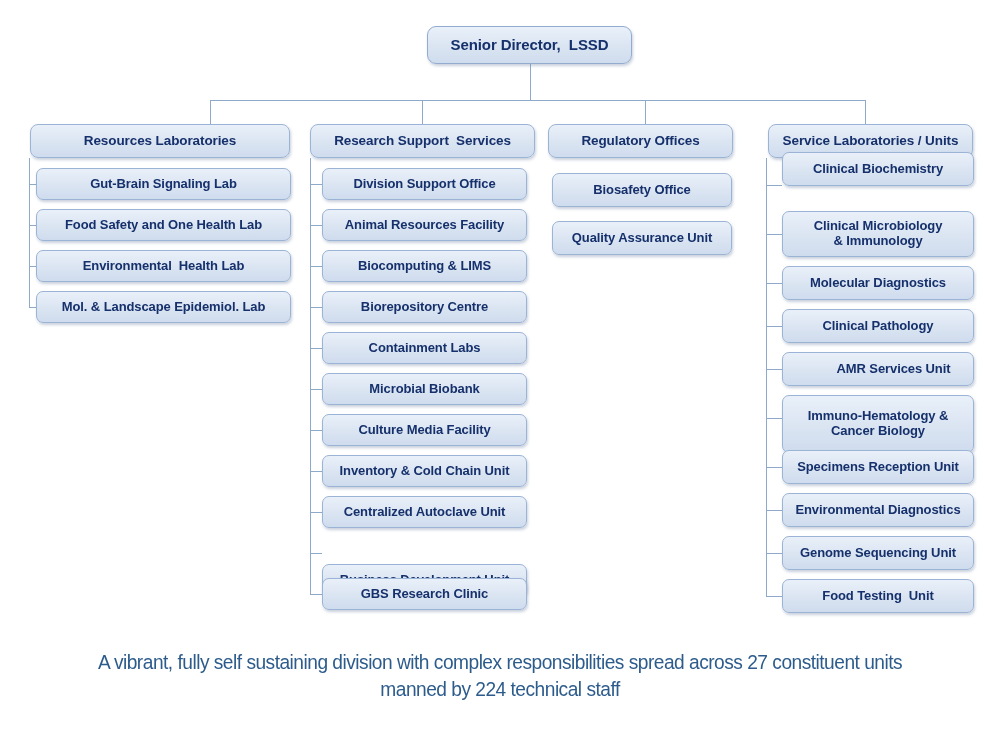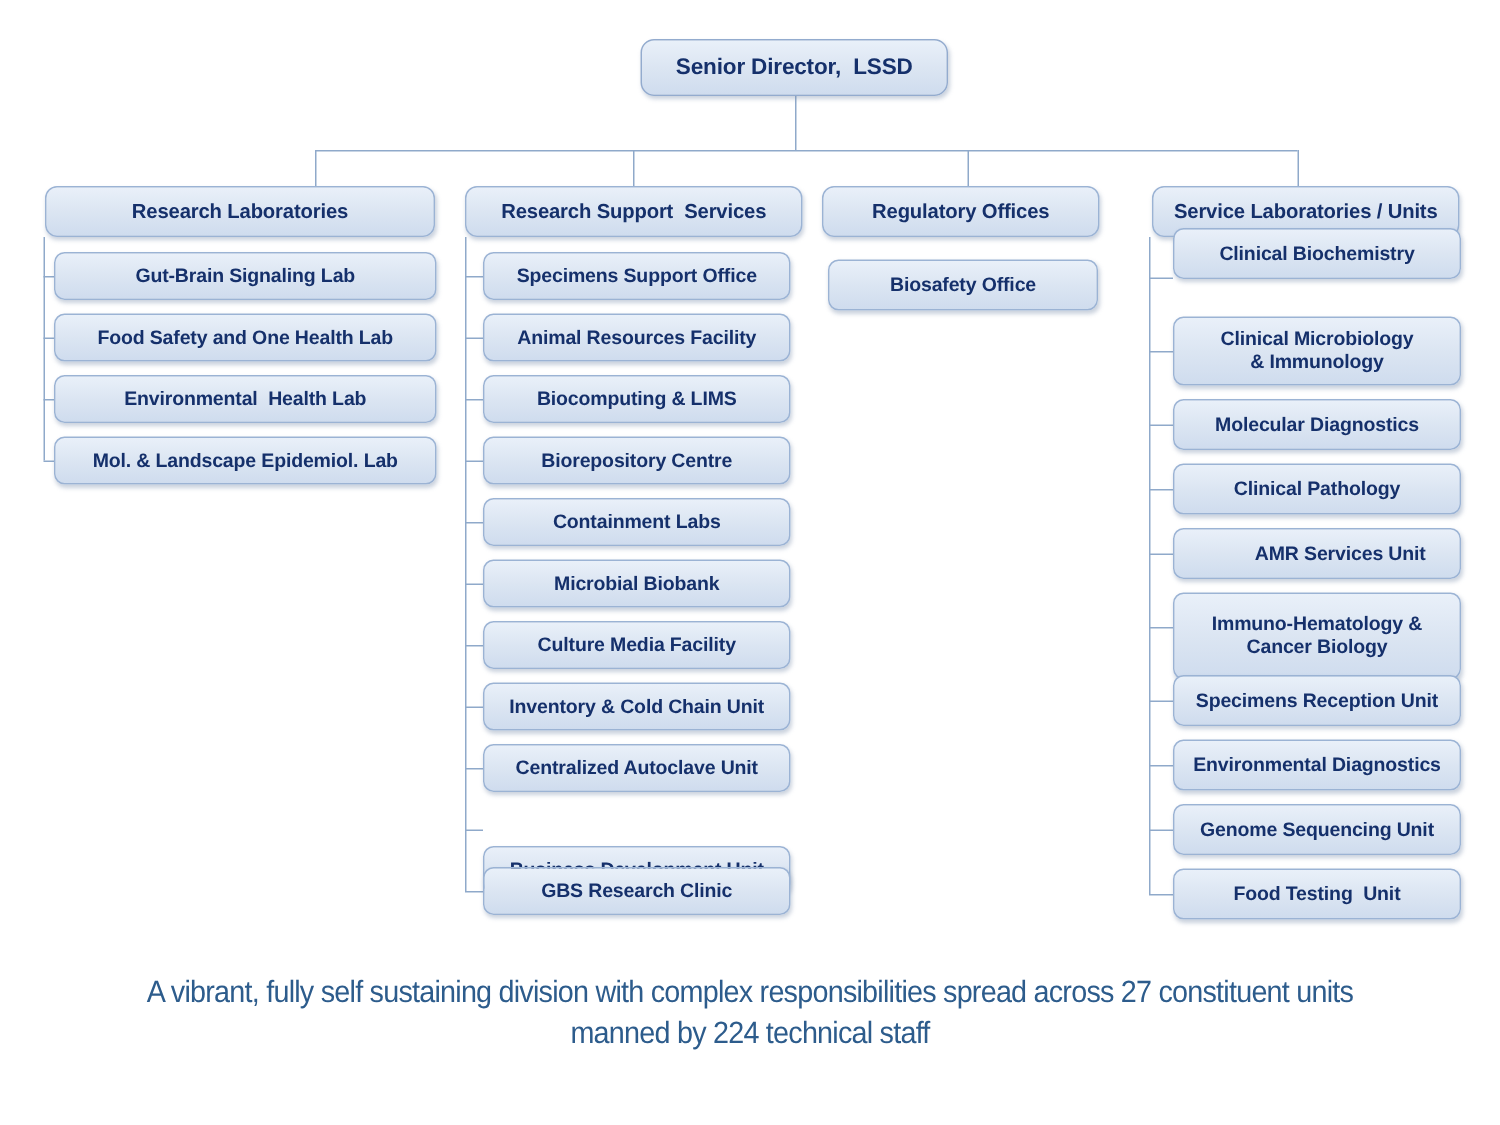--- a/index.html
+++ b/index.html
@@ -85,21 +85,21 @@
 
 <div id="chart">
 
   <div class="node root" style="left: 427px; top: 26px; width: 205px; height: 38px;">
       <span class="label">Senior Director,  LSSD</span>
     </div>
     <div class="line v" style="left: 529.5px; top: 64px; height: 36px;"></div>
     <div class="line h" style="left: 210px; top: 100px; width: 655px;"></div>
     <div class="line v" style="left: 210px; top: 100px; height: 24px;"></div>
     <div class="node header" style="left: 30px; top: 124px; width: 260px; height: 34px;">
-      <span class="label">Research Laboratories</span>
+      <span class="label">Resources Laboratories</span>
     </div>
     <div class="node child" style="left: 36px; top: 168px; width: 255px; height: 32px;">
       <span class="label">Gut-Brain Signaling Lab</span>
     </div>
     <div class="node child" style="left: 36px; top: 209px; width: 255px; height: 32px;">
       <span class="label">Food Safety and One Health Lab</span>
     </div>
     <div class="node child" style="left: 36px; top: 250px; width: 255px; height: 32px;">
       <span class="label">Environmental  Health Lab</span>
     </div>
@@ -109,21 +109,21 @@
     <div class="line v" style="left: 29px; top: 158px; height: 149px;"></div>
     <div class="line h" style="left: 29px; top: 184px; width: 7px;"></div>
     <div class="line h" style="left: 29px; top: 225px; width: 7px;"></div>
     <div class="line h" style="left: 29px; top: 266px; width: 7px;"></div>
     <div class="line h" style="left: 29px; top: 307px; width: 7px;"></div>
     <div class="line v" style="left: 422px; top: 100px; height: 24px;"></div>
     <div class="node header" style="left: 310px; top: 124px; width: 225px; height: 34px;">
       <span class="label">Research Support  Services</span>
     </div>
     <div class="node child" style="left: 322px; top: 168px; width: 205px; height: 32px;">
-      <span class="label">Specimens Support Office</span>
+      <span class="label">Division Support Office</span>
     </div>
     <div class="node child" style="left: 322px; top: 209px; width: 205px; height: 32px;">
       <span class="label">Animal Resources Facility</span>
     </div>
     <div class="node child" style="left: 322px; top: 250px; width: 205px; height: 32px;">
       <span class="label">Biocomputing &amp; LIMS</span>
     </div>
     <div class="node child" style="left: 322px; top: 291px; width: 205px; height: 32px;">
       <span class="label">Biorepository Centre</span>
     </div>
@@ -159,20 +159,23 @@
     <div class="line h" style="left: 310px; top: 471px; width: 12px;"></div>
     <div class="line h" style="left: 310px; top: 512px; width: 12px;"></div>
     <div class="line h" style="left: 310px; top: 553px; width: 12px;"></div>
     <div class="line h" style="left: 310px; top: 594px; width: 12px;"></div>
     <div class="line v" style="left: 645px; top: 100px; height: 24px;"></div>
     <div class="node header" style="left: 548px; top: 124px; width: 185px; height: 34px;">
       <span class="label">Regulatory Offices</span>
     </div>
     <div class="node child" style="left: 552px; top: 173px; width: 180px; height: 34px;">
       <span class="label">Biosafety Office</span>
+    </div>
+    <div class="node child" style="left: 552px; top: 221px; width: 180px; height: 34px;">
+      <span class="label">Quality Assurance Unit</span>
     </div>
     <div class="line v" style="left: 865px; top: 100px; height: 24px;"></div>
     <div class="node header" style="left: 768px; top: 124px; width: 205px; height: 34px;">
       <span class="label">Service Laboratories / Units</span>
     </div>
     <div class="node child" style="left: 782px; top: 152px; width: 192px; height: 34px;">
       <span class="label">Clinical Biochemistry</span>
     </div>
     <div class="node child" style="left: 782px; top: 211px; width: 192px; height: 46px;">
       <span class="label">Clinical Microbiology

